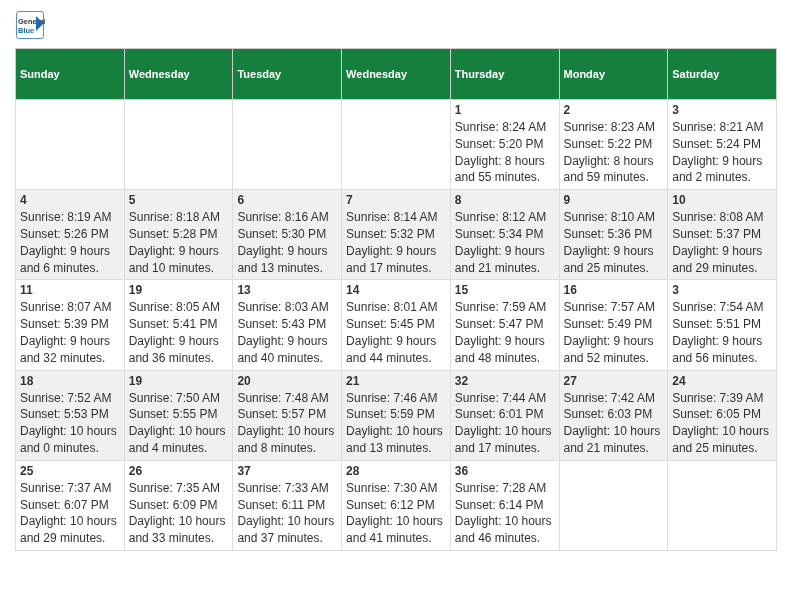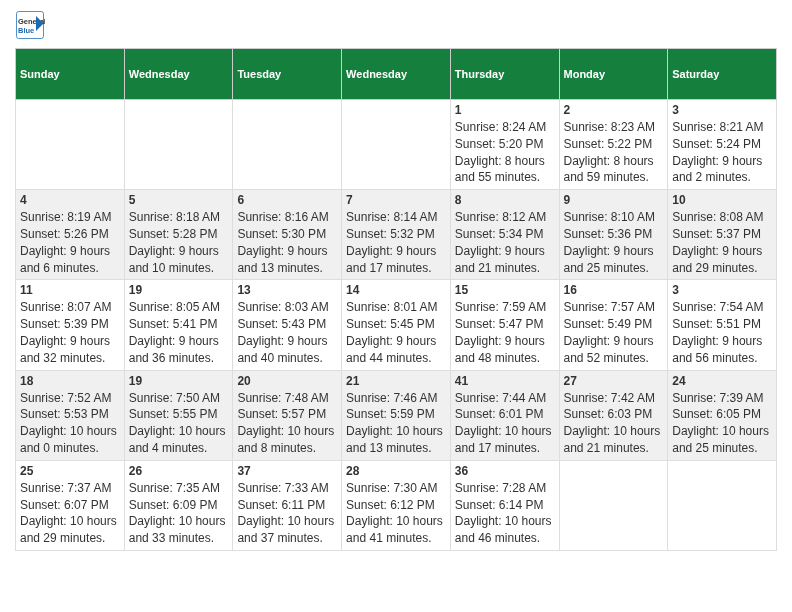--- a/index.html
+++ b/index.html
@@ -217,21 +217,21 @@
           </td>
           <td>
             <span class="day-num">20</span>
             <div class="day-info">Sunrise: 7:48 AM<br>Sunset: 5:57 PM<br>Daylight: 10 hours<br>and 8 minutes.</div>
           </td>
           <td>
             <span class="day-num">21</span>
             <div class="day-info">Sunrise: 7:46 AM<br>Sunset: 5:59 PM<br>Daylight: 10 hours<br>and 13 minutes.</div>
           </td>
           <td>
-            <span class="day-num">41</span>
+            <span class="day-num">32</span>
             <div class="day-info">Sunrise: 7:44 AM<br>Sunset: 6:01 PM<br>Daylight: 10 hours<br>and 17 minutes.</div>
           </td>
           <td>
             <span class="day-num">27</span>
             <div class="day-info">Sunrise: 7:42 AM<br>Sunset: 6:03 PM<br>Daylight: 10 hours<br>and 21 minutes.</div>
           </td>
           <td>
             <span class="day-num">24</span>
             <div class="day-info">Sunrise: 7:39 AM<br>Sunset: 6:05 PM<br>Daylight: 10 hours<br>and 25 minutes.</div>
           </td>

